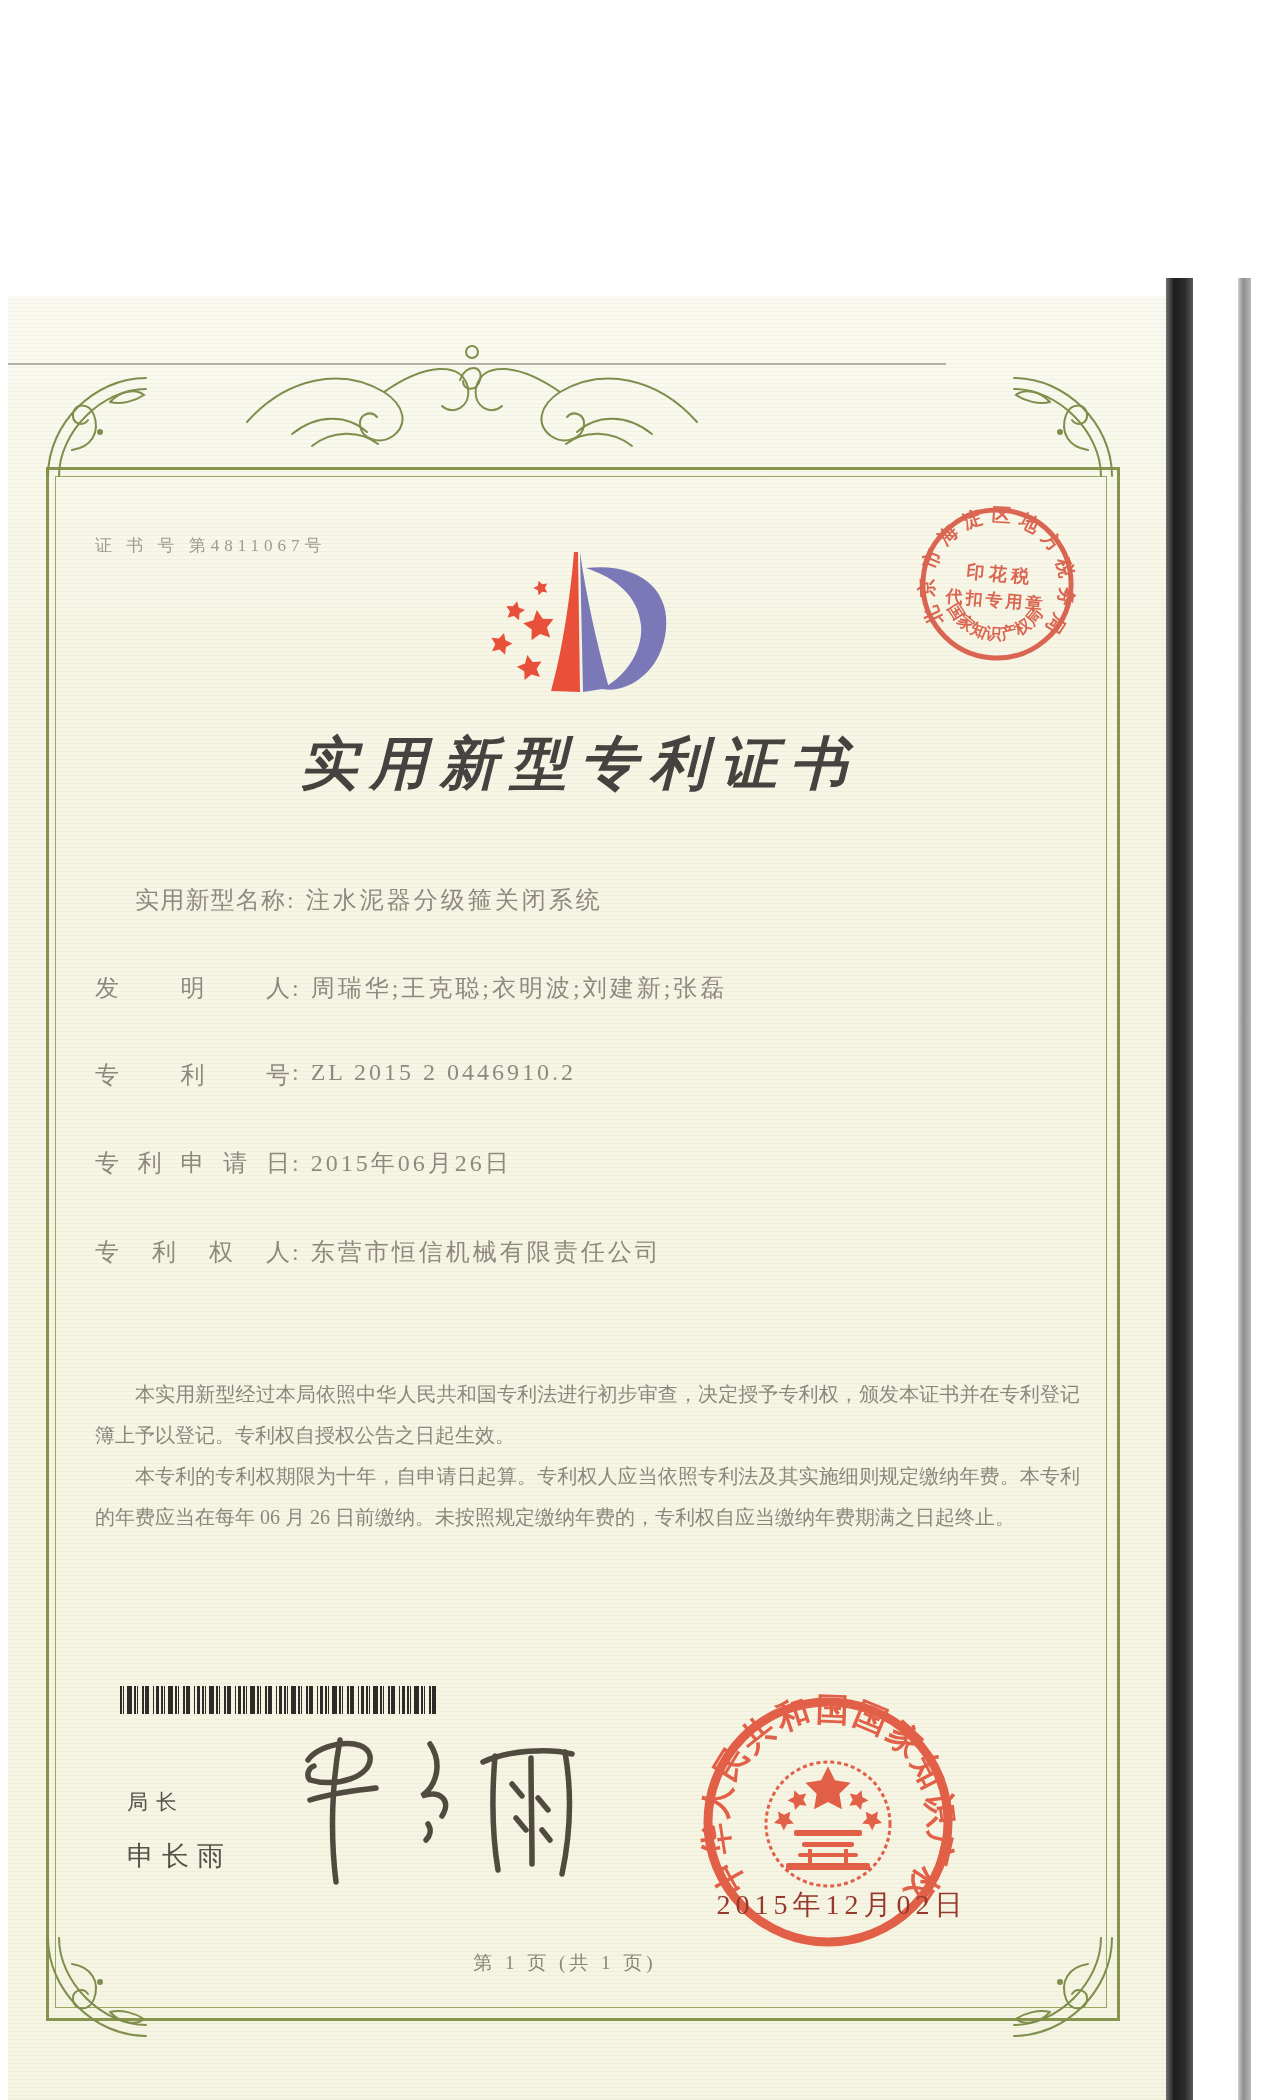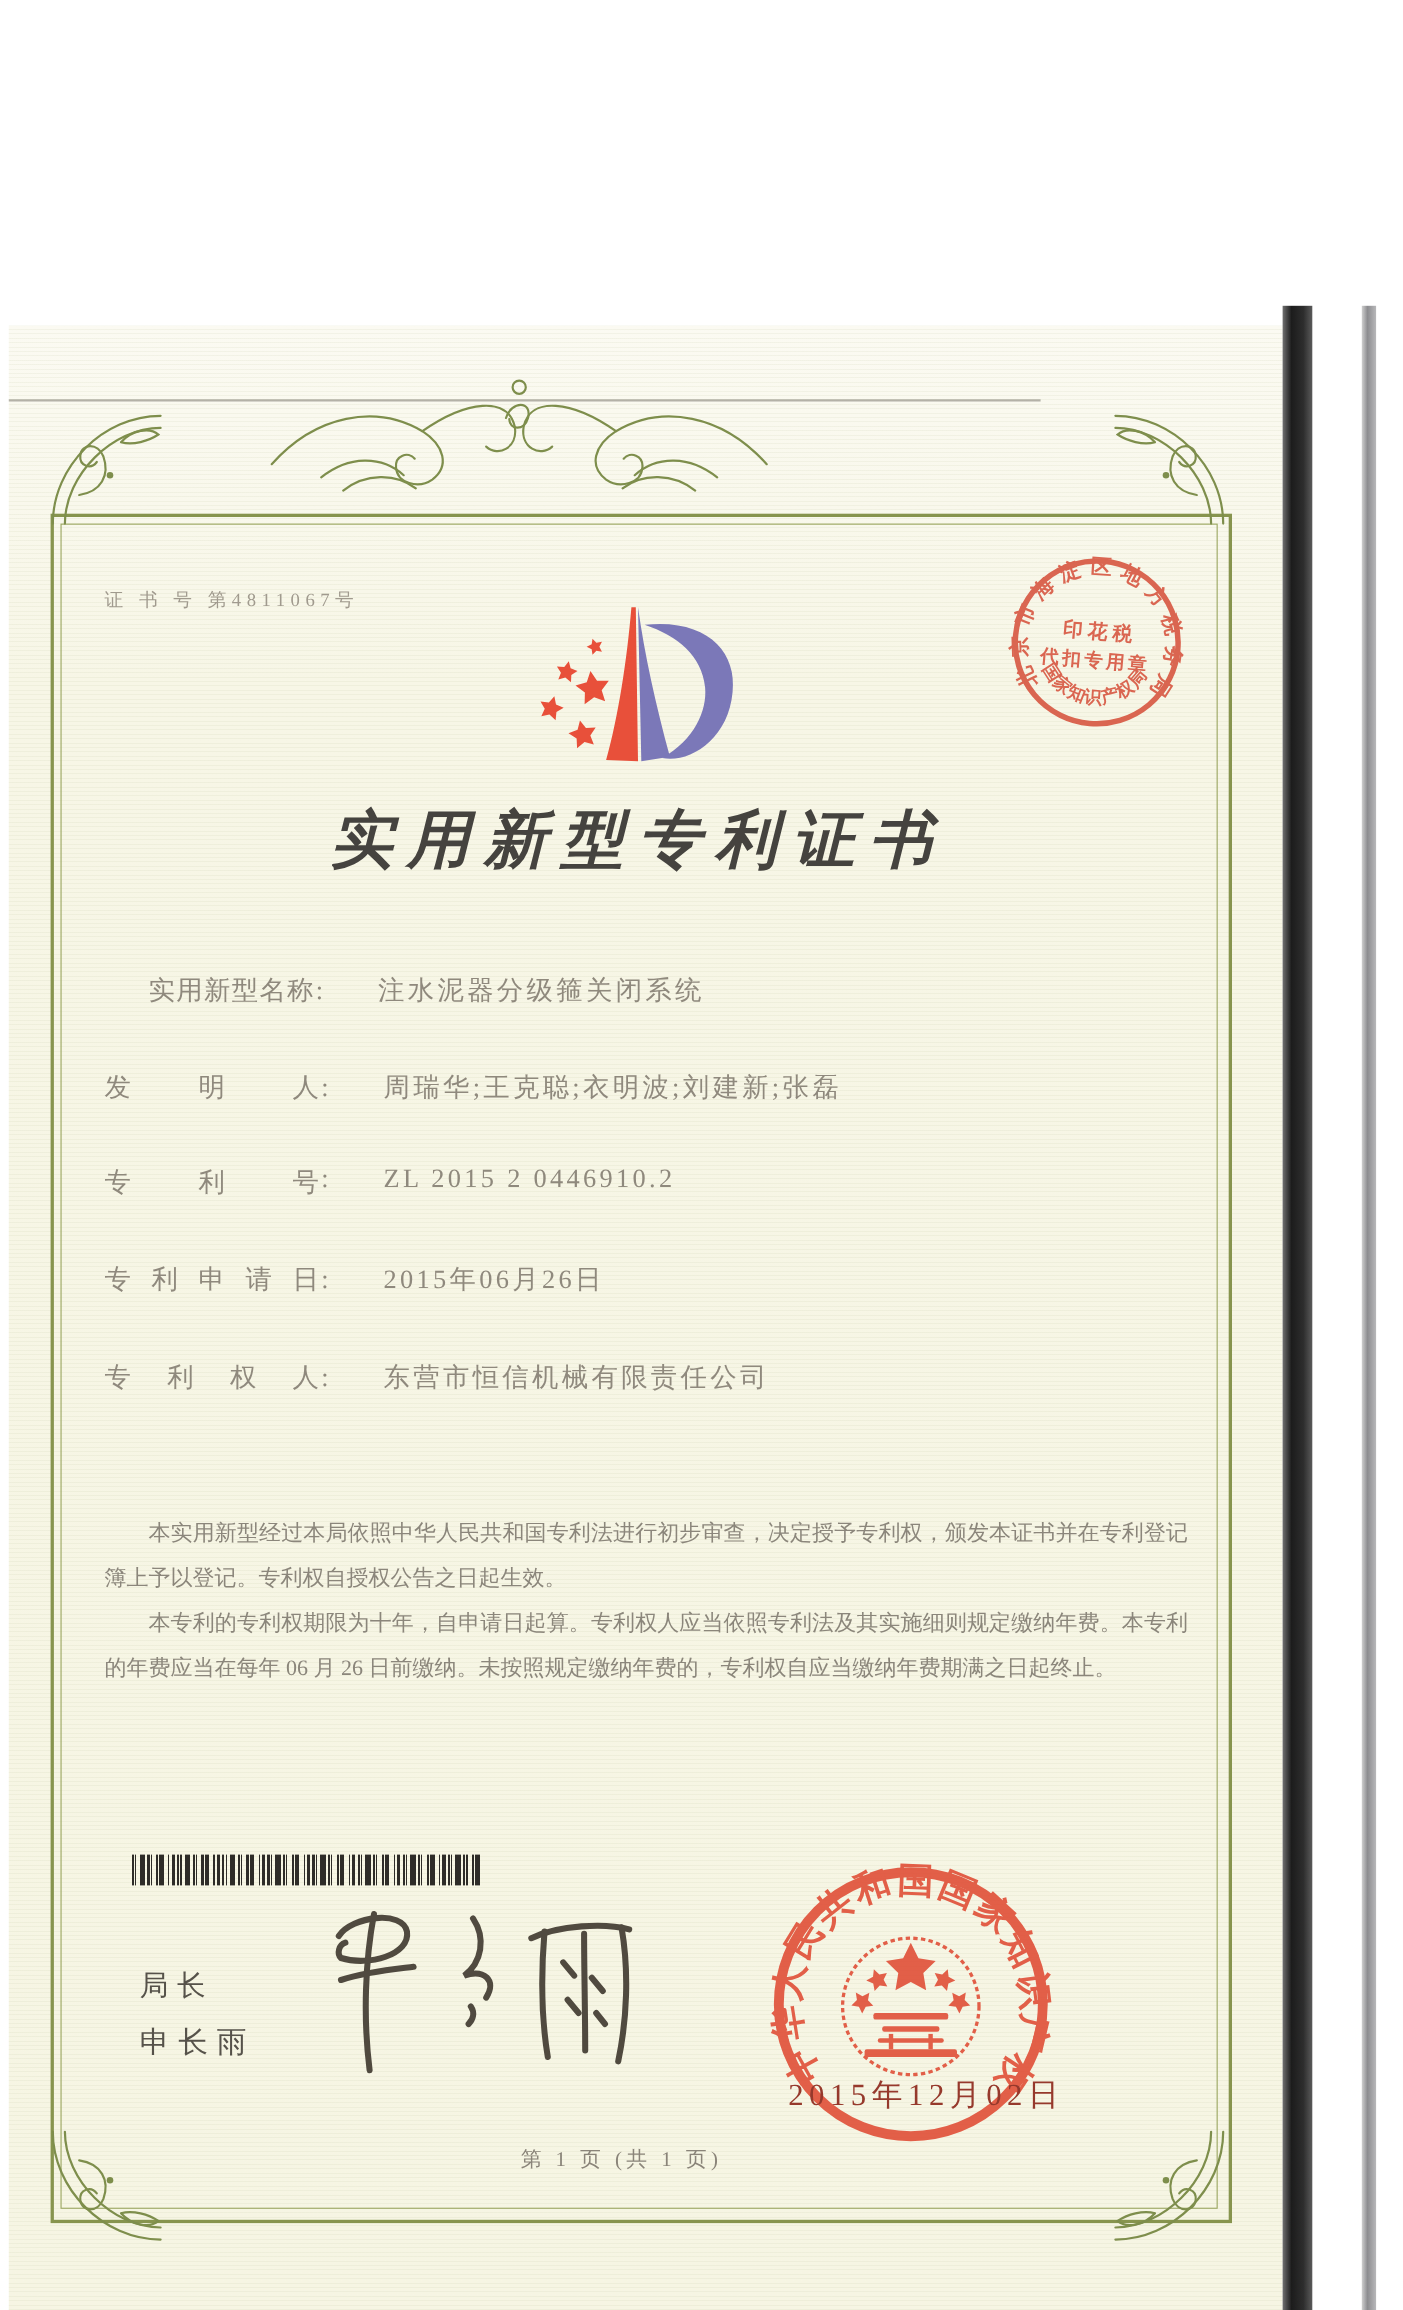--- a/index.html
+++ b/index.html
@@ -36,33 +36,33 @@
   .title{
     position:absolute;left:46px;top:726px;width:1068px;text-align:center;
     font-size:57px;font-weight:bold;letter-spacing:13px;color:#45433f;font-style:italic;
   }
   
   .field{position:absolute;left:95px;font-size:24px;color:#8f897d;white-space:nowrap;}
   .flabel{display:inline-block;text-align:justify;text-align-last:justify;vertical-align:top;}
   .flabel.w-long{width:195px;}
   .flabel.w-short{width:150px;margin-left:40px;}
   .fcolon{margin:0 12px 0 2px;}
-  .fvalue{letter-spacing:3px;margin-left:38px;}
+  .fvalue{letter-spacing:3px;}
   
   .body-text{position:absolute;left:95px;top:1374px;width:985px;}
   .body-text p{margin:0;font-size:20px;line-height:41px;color:#8b867b;text-indent:2em;text-align:justify;}
   
   .barcode{position:absolute;left:120px;top:1686px;width:318px;height:28px;
     background:repeating-linear-gradient(90deg,
       #2e2c28 0 2px,transparent 2px 3px,#2e2c28 3px 4px,transparent 4px 7px,
       #2e2c28 7px 12px,transparent 12px 14px,#2e2c28 14px 16px,transparent 16px 17px,
       #2e2c28 17px 18px,transparent 18px 22px,#2e2c28 22px 24px,transparent 24px 25px,
       #2e2c28 25px 29px,transparent 29px 33px,#2e2c28 33px 34px,transparent 34px 36px,
       #2e2c28 36px 39px,transparent 39px 41px);}
-  .officer-title{position:absolute;left:127px;top:1788px;font-size:26px;letter-spacing:8px;color:#56524a;}
+  .officer-title{position:absolute;left:127px;top:1788px;font-size:21px;letter-spacing:8px;color:#56524a;}
   .officer-name{position:absolute;left:127px;top:1838px;font-size:27px;letter-spacing:8px;color:#56524a;}
   .signature{position:absolute;left:278px;top:1722px;width:312px;height:178px;}
   .seal{position:absolute;left:694px;top:1688px;width:268px;height:268px;opacity:.9;}
   .seal-date{position:absolute;left:712px;top:1886px;width:260px;text-align:center;
     font-size:28px;letter-spacing:5px;color:#96392c;z-index:5;}
   .footer{position:absolute;left:380px;top:1950px;width:370px;text-align:center;
     font-size:19px;letter-spacing:4px;color:#8a8479;}
   .green-stroke{stroke:#7e8e4c;fill:none;stroke-width:2;stroke-linecap:round;}
 </style>
 </head>

